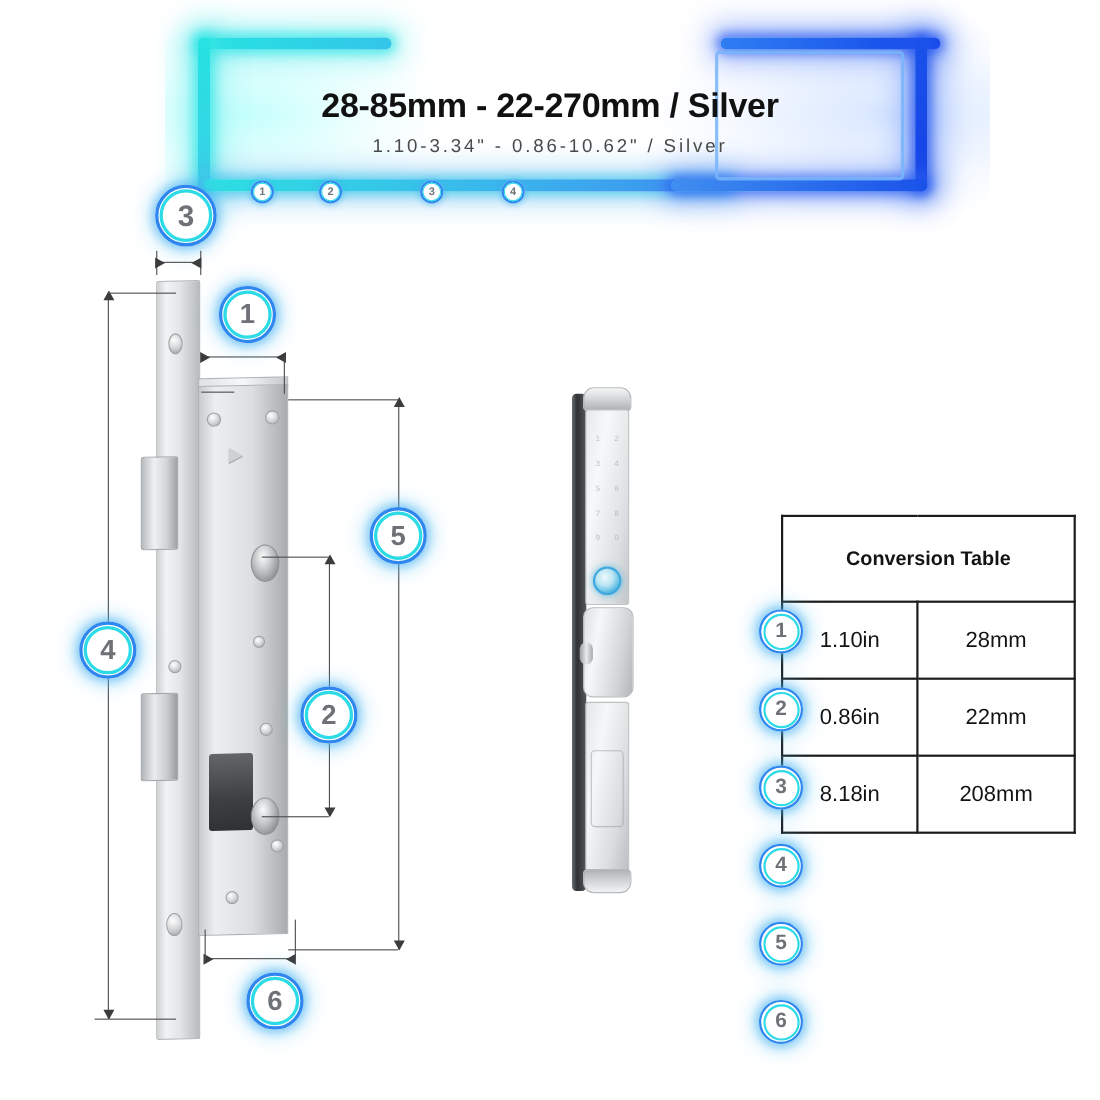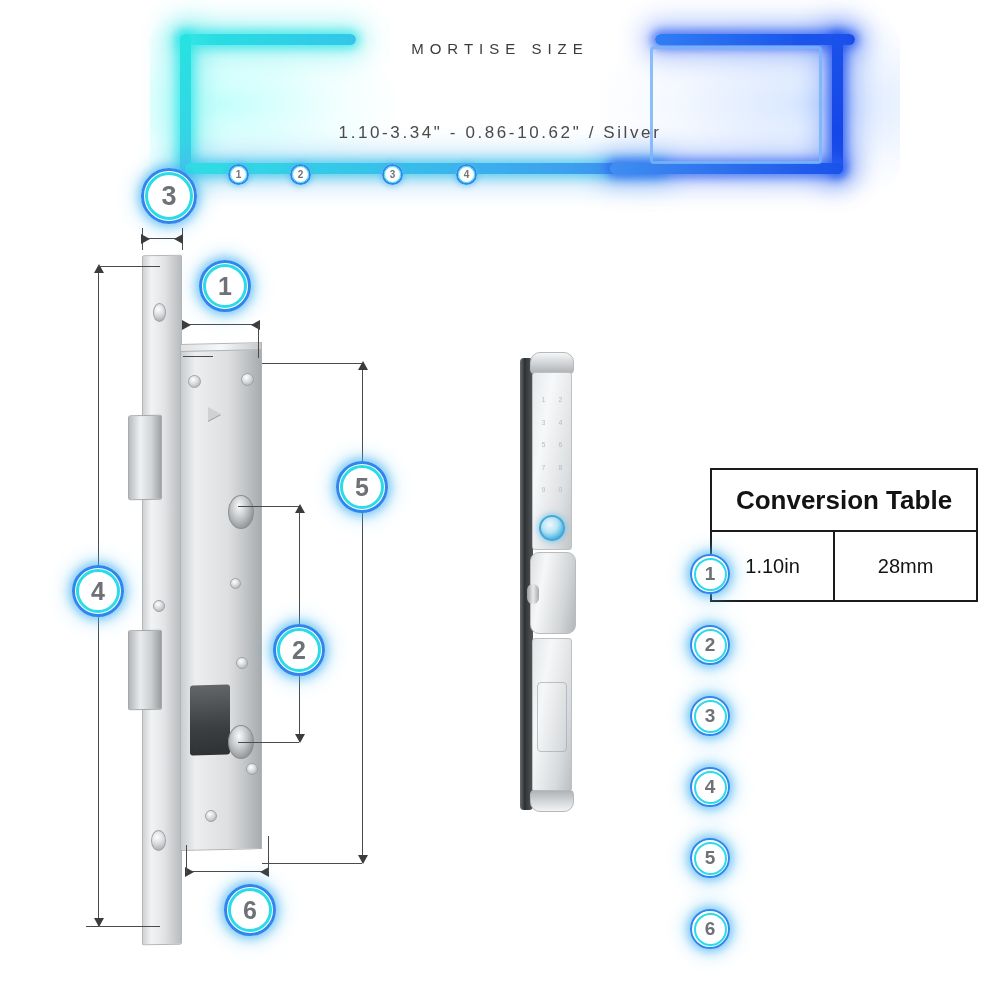--- a/index.html
+++ b/index.html
@@ -152,42 +152,42 @@
   .dev-knob { position: absolute; left: 9px; top: 232px; width: 12px; height: 20px; border-radius: 6px;
       background: linear-gradient(90deg,#9a9d9f,#e8eaec,#a8abad); }
   .dev-plate { position: absolute; left: 19px; top: 330px; width: 30px; height: 70px;
       border: 1px solid rgba(165,170,174,.7); border-radius: 4px; }
 
   
   .ctable { position: absolute; left: 710px; top: 468px; width: 268px;
       border-collapse: collapse; }
   .ctable td { border: 2.5px solid #1b1b1b; height: 70px; text-align: center;
       font-size: 20px; color: #131313; }
-  .ctable td.hdr { height: 62px; font-size: 26px; font-weight: 700; }
+  .ctable td.hdr { height: 78px; font-size: 18px; font-weight: 700; }
   .ctable td.c1 { width: 124px; }
   .ctable td.c2 { width: 144px; border-radius: 12px; }
 </style>
 </head>
 <body>
 
 <div id="stage">
 
   <div class="neon-wrap">
     <div class="neon-seg cy-glow"></div>
     <div class="neon-seg bl-glow"></div>
     <div class="neon-seg cy-top"></div>
     <div class="neon-seg cy-left"></div>
     <div class="neon-seg cy-bot"></div>
     <div class="neon-seg bl-top"></div>
     <div class="neon-seg bl-right"></div>
     <div class="neon-seg bl-bot"></div>
     <div class="neon-seg bl-inner"></div>
   </div>
 
-  <div class="eyebrow">MORTISE SIZE</div>
+  <div class="headline">28-85mm - 22-270mm / Silver</div>
   <div class="subline">1.10-3.34" - 0.86-10.62" / Silver</div>
 
   <div class="badge dot" style="left:228px; top:164px;">
       <span>1</span>
     </div>
   <div class="badge dot" style="left:290px; top:164px;">
       <span>2</span>
     </div>
   <div class="badge dot" style="left:382px; top:164px;">
       <span>3</span>
@@ -301,20 +301,28 @@
 
   <table class="ctable">
     <tbody>
       <tr>
         <td class="hdr" colspan="2">Conversion Table</td>
       </tr>
       <tr>
         <td class="c1">1.10in</td>
         <td class="c2">28mm</td>
       </tr>
+      <tr>
+        <td class="c1">0.86in</td>
+        <td class="c2">22mm</td>
+      </tr>
+      <tr>
+        <td class="c1">8.18in</td>
+        <td class="c2">208mm</td>
+      </tr>
     </tbody>
   </table>
 
   <div class="badge tbl" style="left:690px; top:554px;">
       <span>1</span>
     </div>
   <div class="badge tbl" style="left:690px; top:625px;">
       <span>2</span>
     </div>
   <div class="badge tbl" style="left:690px; top:696px;">

